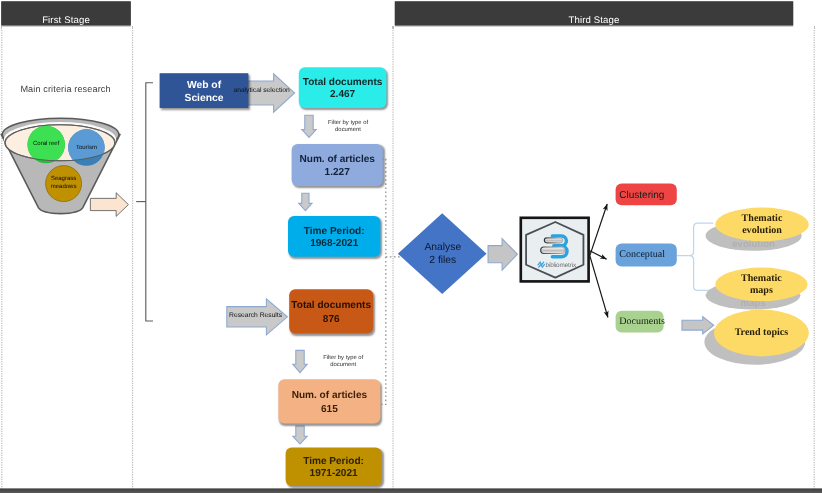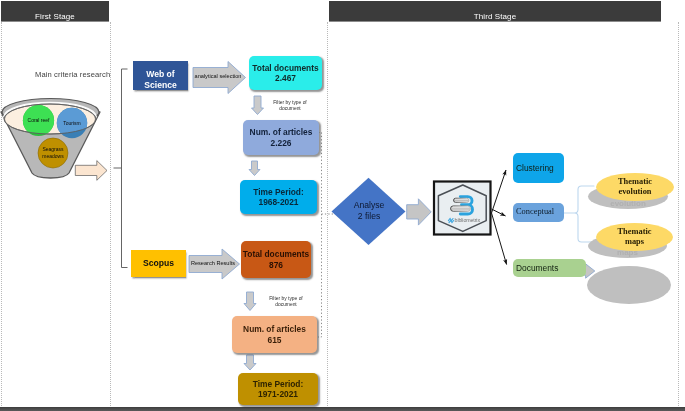--- a/index.html
+++ b/index.html
@@ -25,30 +25,30 @@
   
   .box{position:absolute;display:flex;flex-direction:column;
        align-items:center;justify-content:center;text-align:center;
        line-height:1.22;}
   .shadowbox{box-shadow:1.3px 1.6px 1.6px rgba(0,0,0,.42);}
 
   .lbl{display:block;}
 
   
   #caption{position:absolute;left:17px;top:70px;font-size:7.6px;color:#3f3f3f;
-           letter-spacing:.1px;white-space:nowrap;margin-left:18px;}
+           letter-spacing:.1px;white-space:nowrap;}
 
   
   .bubble{position:absolute;border-radius:50%;display:flex;align-items:center;
           justify-content:center;text-align:center;font-size:5px;color:#0d0d0d;
           line-height:1.35;}
 
   
-  #wos{left:133px;top:61px;width:55px;height:29px;background:#2f5597;
-       color:#fff;font-size:8.6px;font-weight:bold;justify-content:flex-end;}
+  #wos{left:133px;top:61px;width:74px;height:29px;background:#2f5597;
+       color:#fff;font-size:8.6px;font-weight:bold;}
   #scopus{left:131px;top:250px;width:55px;height:27px;background:#ffc000;
        color:#111;font-size:8.6px;font-weight:bold;}
 
   .rbox{border-radius:5px;}
   #totdoc1{left:249px;top:56px;width:73px;height:34px;background:#2aedea;
            color:#102a2a;font-size:8.4px;font-weight:bold;}
   #numart1{left:243px;top:120px;width:76px;height:35px;background:#8faadc;
            color:#12213a;font-size:8.4px;font-weight:bold;}
   #time1{left:240px;top:180px;width:77px;height:34px;background:#00adeb;
          color:#08283a;font-size:8.4px;font-weight:bold;}
@@ -60,26 +60,26 @@
          color:#2e2301;font-size:8.4px;font-weight:bold;}
 
   .filtertxt{position:absolute;font-size:4.9px;color:#2b2b2b;text-align:center;
              line-height:1.32;}
   .conn-label{position:absolute;font-size:5.2px;color:#111;text-align:center;
               line-height:1;z-index:3;white-space:nowrap;}
 
   
   .t3box{align-items:flex-start;padding-left:3px;box-sizing:border-box;
          font-weight:normal;}
-  #clustering{left:513px;top:153px;width:51px;height:30px;background:#0ea5e9;
+  #clustering{left:513px;top:153px;width:51px;height:18px;background:#ef4444;
               color:#102018;font-size:8.4px;}
   #conceptual{left:513px;top:203px;width:51px;height:19px;background:#6aa2dc;
               color:#0d1c2a;font-size:8.4px;font-family:Liberation Serif, serif;}
-  #documents{left:513px;top:259px;width:73px;height:18px;background:#a9d190;
-             color:#122110;font-size:8.4px;}
+  #documents{left:513px;top:259px;width:40px;height:18px;background:#a9d190;
+             color:#122110;font-size:8.4px;font-family:Liberation Serif, serif;}
 
   .ell{position:absolute;border-radius:50%;display:flex;align-items:center;
        justify-content:center;text-align:center;background:#fdd966;
        color:#2b2206;font-size:8.4px;font-weight:bold;line-height:1.25;font-family:Liberation Serif, serif;}
   .ellshadow{position:absolute;border-radius:50%;background:#bfbfbf;
              display:flex;align-items:flex-end;justify-content:center;
              font-size:8px;font-weight:bold;color:#b0b0b0;padding-bottom:1px;
              box-sizing:border-box;overflow:hidden;}
 
   svg.ov{position:absolute;left:0;top:0;width:685px;height:411px;
@@ -116,31 +116,28 @@
   <div class="bubble" style="left:57px;top:108px;width:30px;height:30px;">
     <span>Tourism</span>
   </div>
   <div class="bubble" style="left:38px;top:138px;width:30px;height:30px;">
     <span>Seagrass<br>meadows</span>
   </div>
 
   <div class="box shadowbox" id="wos">
     <span class="lbl">Web of<br>Science</span>
   </div>
-  <div class="box shadowbox" id="scopus">
-    <span class="lbl">Scopus</span>
-  </div>
 
   <div class="box rbox shadowbox" id="totdoc1">
     <span>Total documents</span>
     <span>2.467</span>
   </div>
   <div class="box rbox shadowbox" id="numart1">
     <span>Num. of articles</span>
-    <span>2.226</span>
+    <span>1.227</span>
   </div>
   <div class="box rbox shadowbox" id="time1">
     <span>Time Period:</span>
     <span>1968-2021</span>
   </div>
 
   <div class="box rbox shadowbox" id="totdoc2">
     <span>Total documents</span>
     <span>876</span>
   </div>
@@ -182,20 +179,23 @@
   </div>
 
   <div class="ellshadow" style="left:588px;top:234px;width:79px;height:24px;">
     <span>maps</span>
   </div>
   <div class="ell" style="left:596px;top:223px;width:77px;height:28px;">
     <span>Thematic<br>maps</span>
   </div>
 
   <div class="ellshadow" style="left:587px;top:266px;width:84px;height:38px;"></div>
+  <div class="ell" style="left:595px;top:258px;width:79px;height:39px;">
+    <span>Trend topics</span>
+  </div>
 
   <svg class="ov" id="overlay" viewBox="0 0 685 411">
     <defs>
       <linearGradient id="gArrow" x1="0" y1="0" x2="0" y2="1">
         <stop offset="0" stop-color="#d9d9d9"></stop>
           <stop offset="1" stop-color="#c3c3c3"></stop>
       </linearGradient>
       <filter id="softsh" x="-30%" y="-30%" width="180%" height="190%">
         <feDropShadow dx="1.1" dy="1.4" stdDeviation="0.9" flood-color="#000" flood-opacity="0.42"></feDropShadow>
       </filter>

